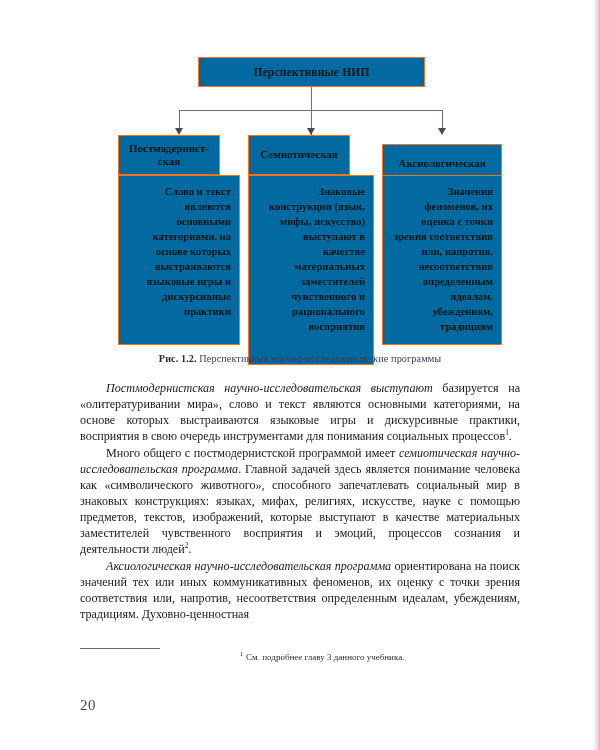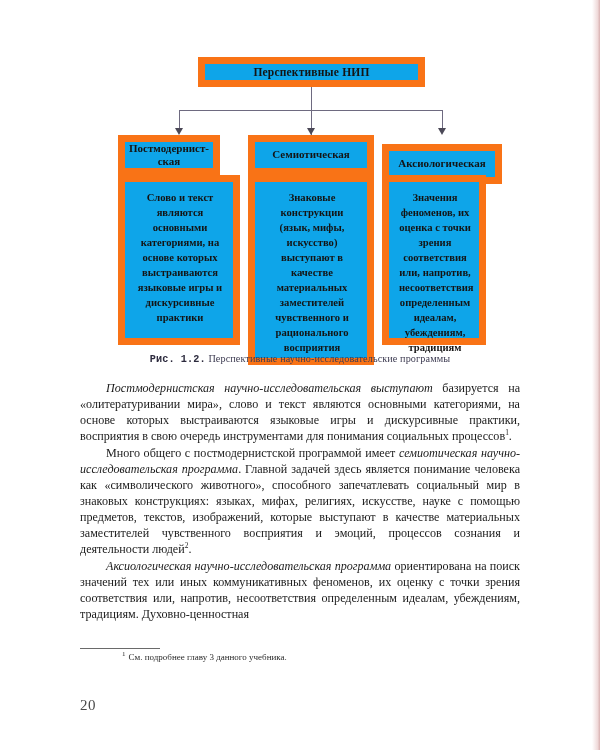--- a/index.html
+++ b/index.html
@@ -37,22 +37,22 @@
   .figure {
     position: absolute;
     left: 0;
     top: 0;
     width: 600px;
     height: 352px;
   }
 
   .node {
     position: absolute;
-    background: #0ea5e9;
-    border: 7px solid #f97316;
+    background: #0369a1;
+    border: 1px solid #f97316;
     box-sizing: border-box;
     color: #141414;
     text-align: center;
   }
 
   .node-root {
     left: 198px;
     top: 57px;
     width: 227px;
     height: 30px;
@@ -72,32 +72,32 @@
     font-size: 11px;
     font-weight: 700;
     line-height: 1.22;
     padding: 0 4px;
   }
 
   .node-body {
     font-size: 10.6px;
     font-weight: 700;
     line-height: 1.42;
-    text-align: center;
+    text-align: right;
     padding: 8px 8px 24px 10px;
   }
 
   .col1 .node-head { left: 118px; top: 135px; width: 102px; }
   .col1 .node-body { left: 118px; top: 175px; width: 122px; height: 170px; }
 
-  .col2 .node-head { left: 248px; top: 135px; width: 126px; }
+  .col2 .node-head { left: 248px; top: 135px; width: 102px; }
   .col2 .node-body { left: 248px; top: 175px; width: 126px; height: 190px; }
 
   .col3 .node-head { left: 382px; top: 144px; width: 120px; }
-  .col3 .node-body { left: 382px; top: 175px; width: 104px; height: 170px; font-family: Liberation Serif, serif; }
+  .col3 .node-body { left: 382px; top: 175px; width: 120px; height: 170px; font-family: Liberation Serif, serif; }
 
   .conn {
     position: absolute;
     background: #6e6a80;
   }
   
   .stem       { left: 311px; top: 87px;  width: 1px; height: 48px; }
   
   .bus        { left: 179px; top: 110px; width: 264px; height: 1px; }
   
@@ -120,21 +120,21 @@
   .fig-caption {
     position: absolute;
     left: 80px;
     top: 353px;
     width: 440px;
     text-align: center;
     font-size: 10.2px;
     color: #3e3c52;
     letter-spacing: .1px;
   }
-  .fig-caption .fig-num { font-weight: 700; color: #2c2a3d; font-family: Liberation Mono, monospace; }
+  .fig-caption .fig-num { font-weight: 700; color: #2c2a3d; }
 
   
   .body-text {
     position: absolute;
     left: 80px;
     top: 380px;
     width: 440px;
     font-size: 12.1px;
     line-height: 1.335;
     text-align: justify;
@@ -154,20 +154,21 @@
 
   
   .footnotes {
     position: absolute;
     left: 122px;
     top: 650px;
     width: 400px;
     font-size: 9px;
     line-height: 1.62;
     color: #2a2a2a;
+    text-align: center;
   }
   .footnote-rule {
     position: absolute;
     left: 80px;
     top: 648px;
     width: 80px;
     height: 1px;
     background: #6a6a6a;
   }
   .footnotes div { white-space: nowrap; }

